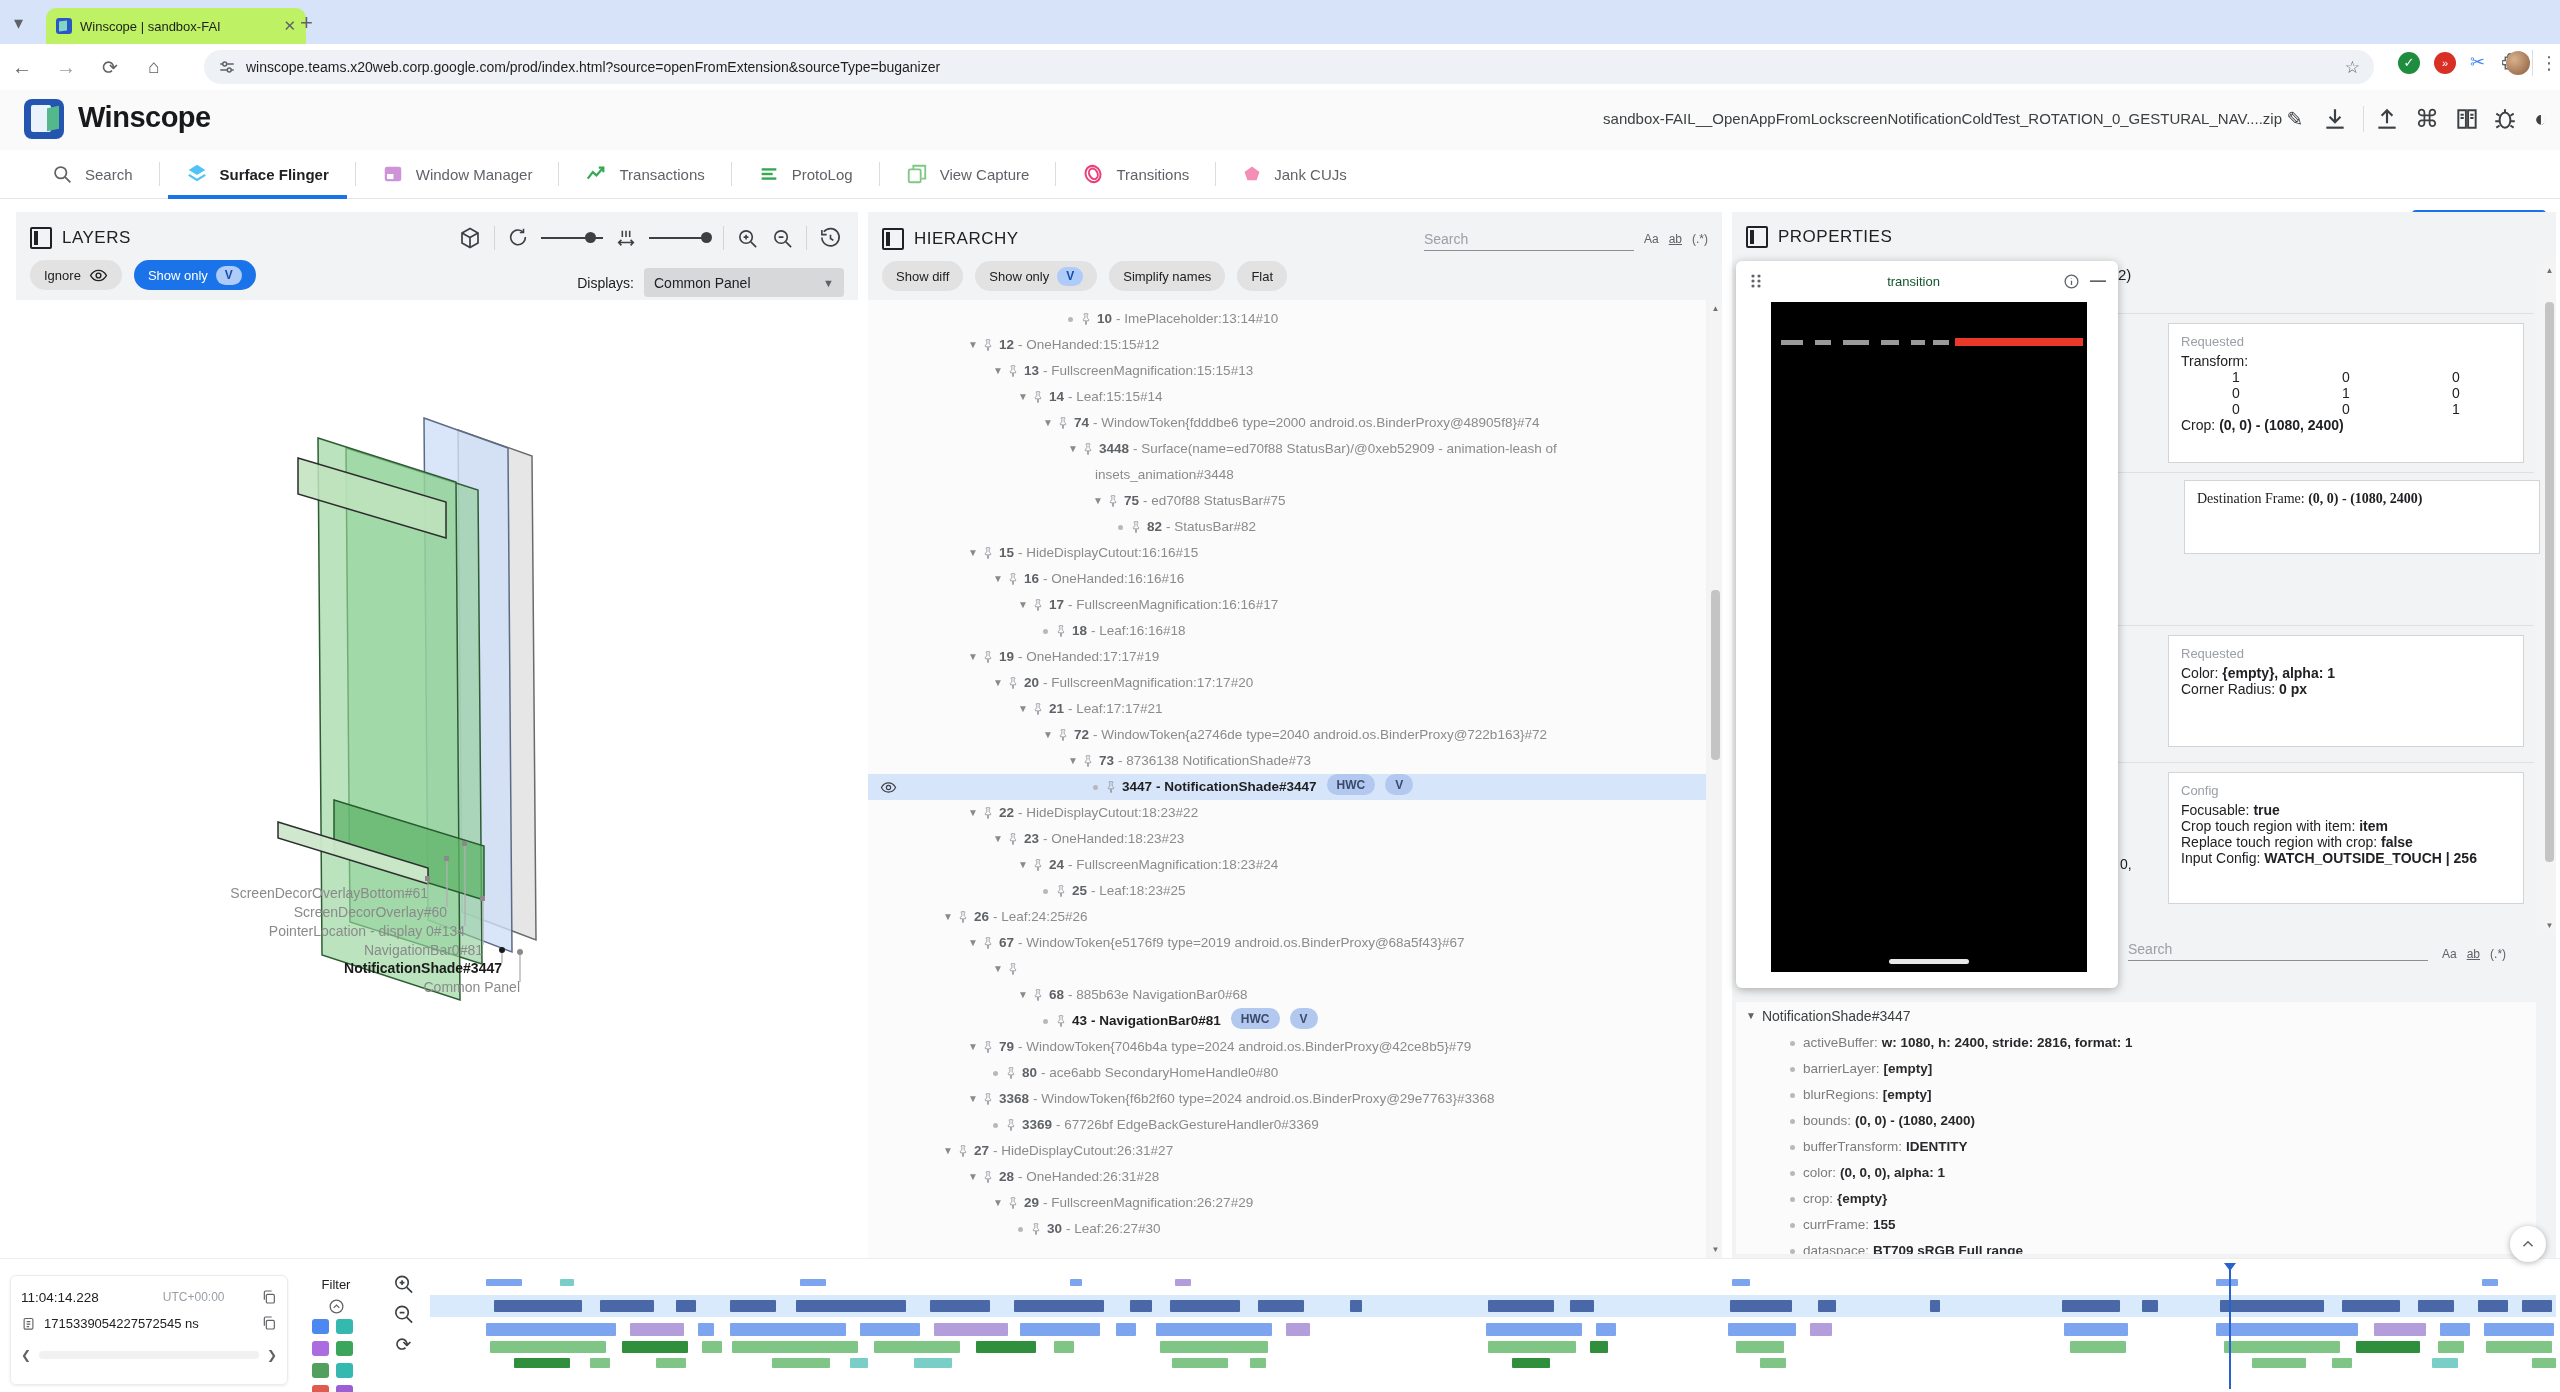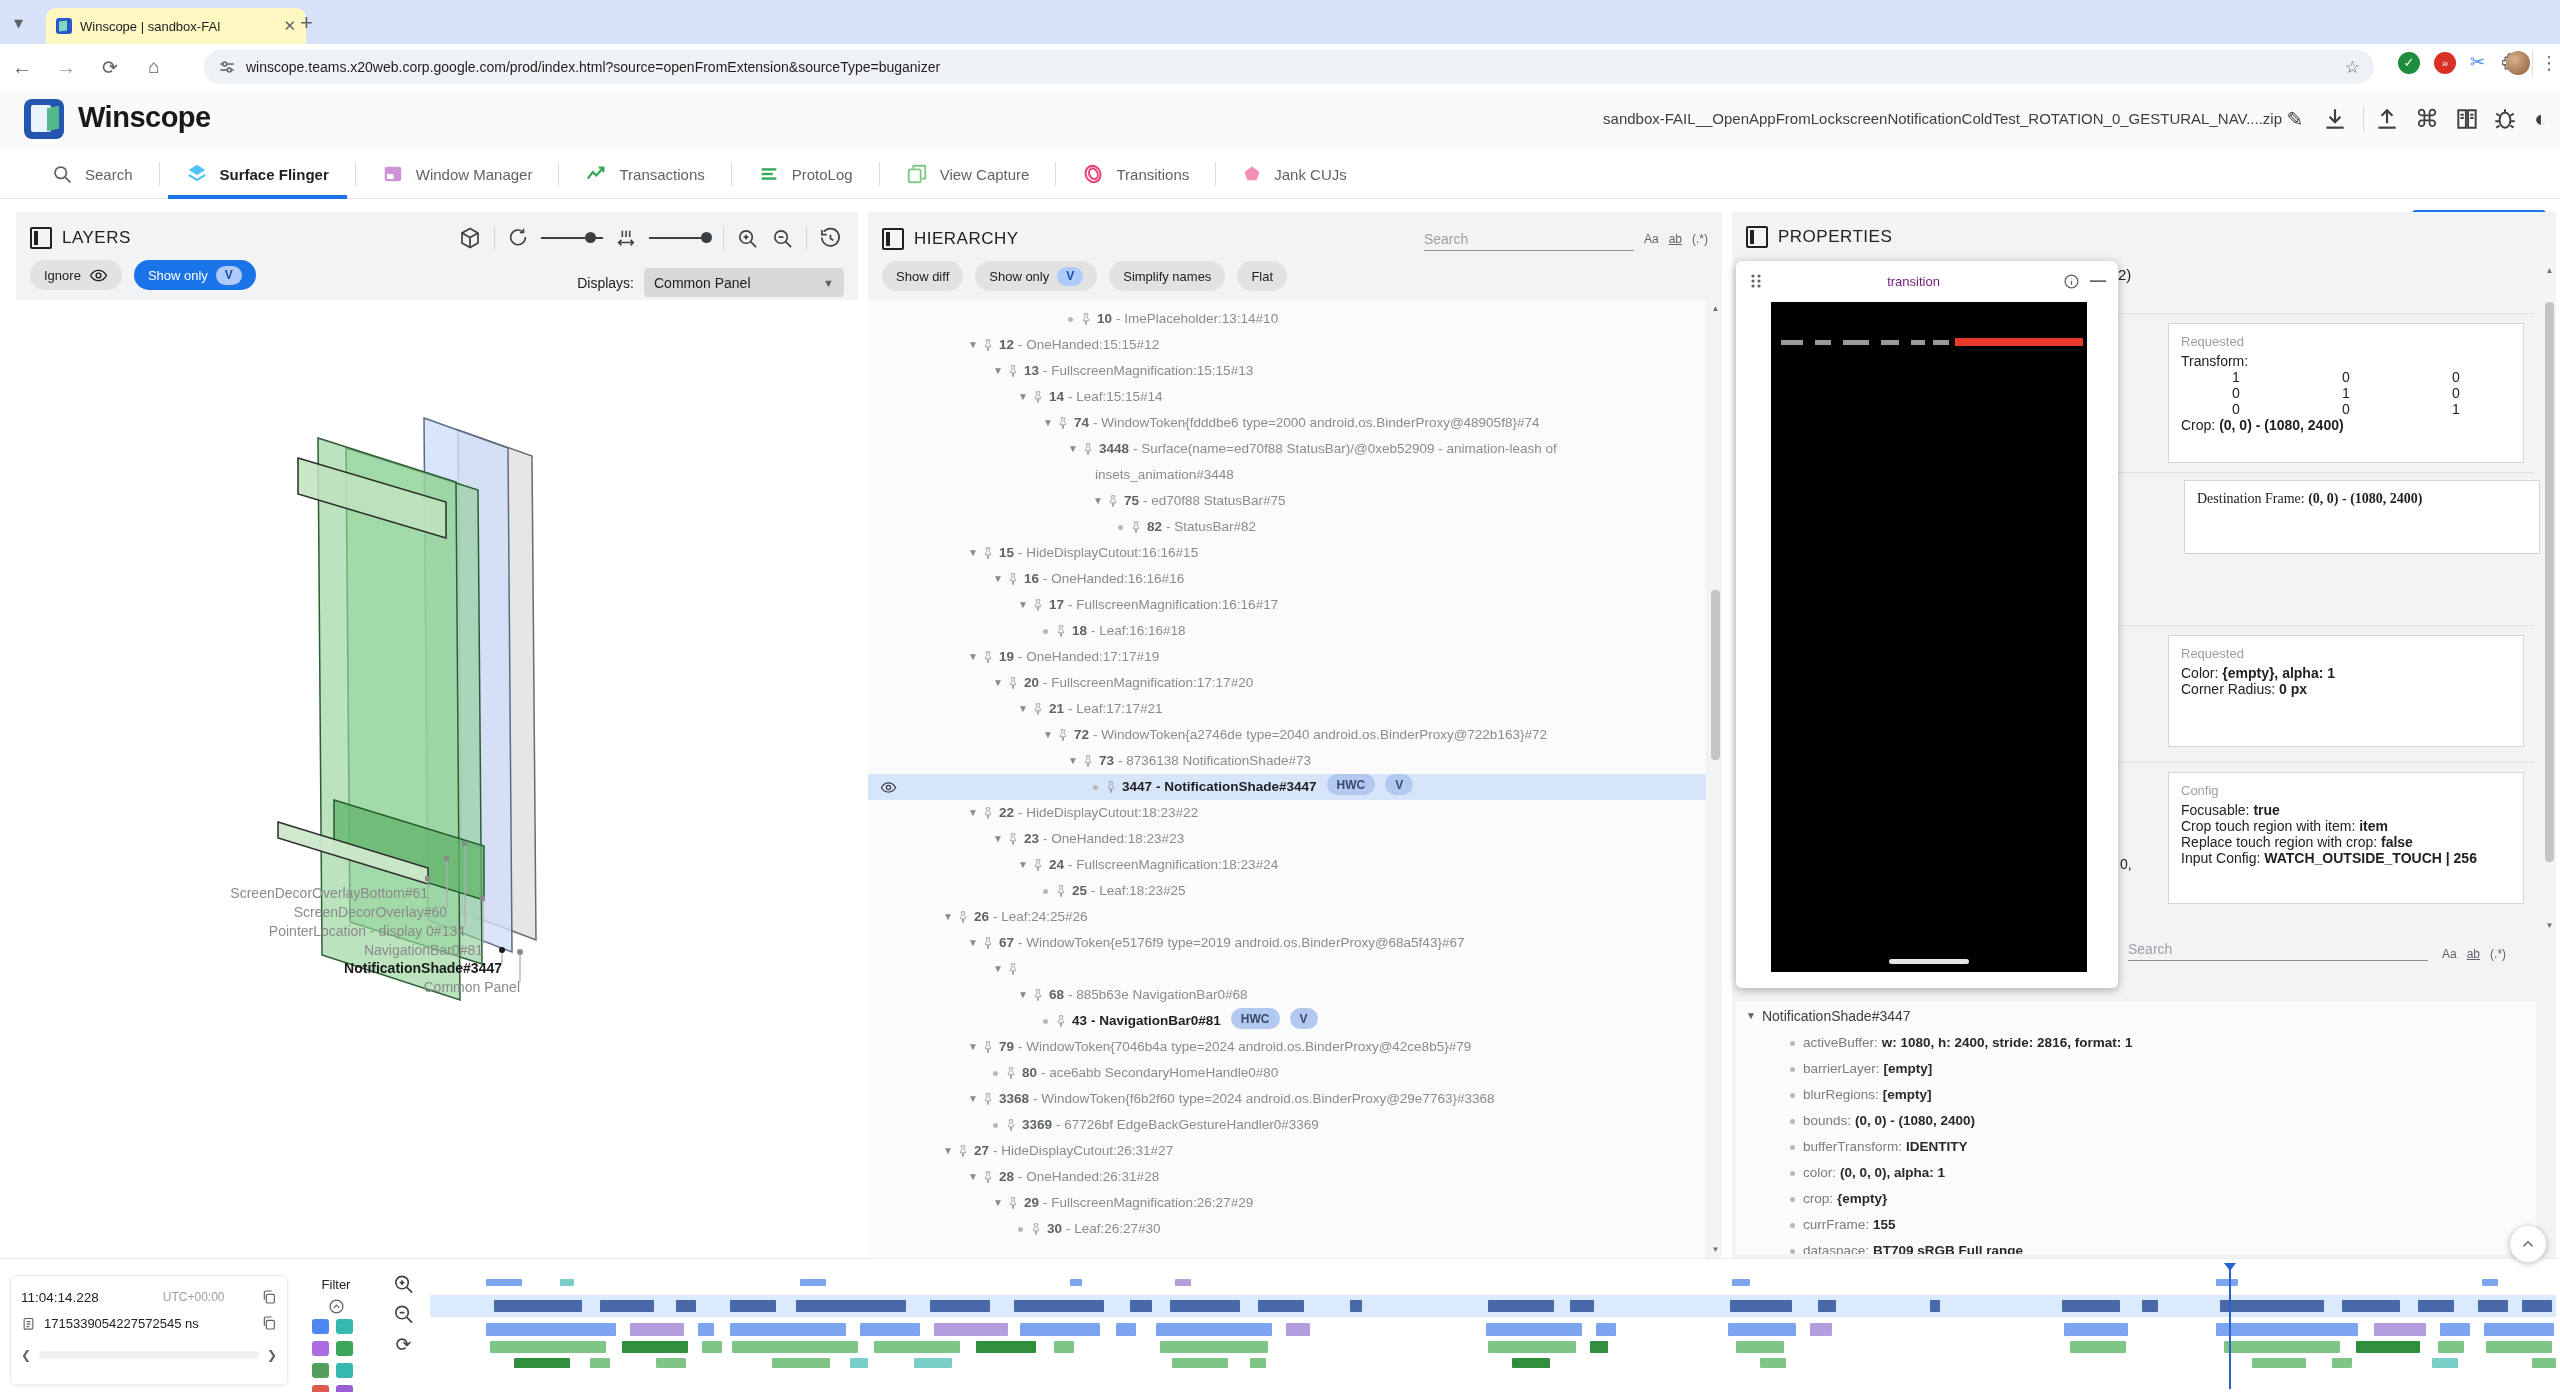--- a/index.html
+++ b/index.html
@@ -2,21 +2,21 @@
 <html><head>
 <meta charset="utf-8">
 <style>
   html,body{margin:0;padding:0;}
   body{width:2560px;height:1392px;position:relative;overflow:hidden;background:#fff;
        font-family:"Liberation Sans",sans-serif;color:#202124;}
   .abs{position:absolute;}
   svg{display:block;}
   
   #tabstrip{left:0;top:0;width:2560px;height:44px;background:#d7e3f8;}
-  #tab-active{left:46px;top:8px;width:240px;height:36px;background:#fef9c3;border-radius:10px 10px 0 0;
+  #tab-active{left:46px;top:8px;width:240px;height:36px;background:#bef264;border-radius:10px 10px 0 0;
       display:flex;align-items:center;padding:0 10px;gap:8px;}
   #tab-title{font-size:13px;white-space:nowrap;overflow:hidden;flex:1;color:#1f1f1f;}
   .tab-fav{width:16px;height:16px;border-radius:3px;background:#2a56c6;position:relative;flex:none;}
   .tab-fav:after{content:"";position:absolute;left:3px;top:3px;width:8px;height:10px;background:#7fd6c2;transform:skewY(-8deg);}
   .chrome-ic{color:#5f6368;font-size:18px;display:flex;align-items:center;justify-content:center;}
   #toolbar{left:0;top:44px;width:2560px;height:46px;background:#fff;display:flex;align-items:center;}
   #omnibox{left:204px;top:50px;width:2142px;height:34px;background:#eef1f6;border-radius:17px;
       display:flex;align-items:center;padding:0 14px;gap:10px;}
   #url-text{font-size:14px;color:#1f1f1f;flex:1;white-space:nowrap;overflow:hidden;}
   .avatar{width:24px;height:24px;border-radius:50%;background:radial-gradient(circle at 35% 35%,#d9b28c,#8a5a3b);}
@@ -89,21 +89,21 @@
   .mrow span{flex:1;text-align:center;}
   #prop-list{left:4px;top:790px;width:800px;height:252px;position:absolute;background:#fbfbfb;overflow:hidden;font-size:13.5px;}
   .prow{display:flex;align-items:flex-start;line-height:26px;color:#7c7c7c;}
   .prow .bullet{width:5px;height:5px;border-radius:50%;background:#b9b9b9;margin:11px 8px 0 54px;flex:none;}
   .prow .val{font-weight:700;color:#28292c;margin-left:4px;}
   #prop-root{display:flex;align-items:center;gap:6px;font-size:14px;color:#3c4043;font-weight:500;padding-left:10px;line-height:28px;}
   
   #overlay{left:1736px;top:261px;width:382px;height:727px;background:#fff;border-radius:6px;z-index:6;
       box-shadow:0 2px 10px rgba(0,0,0,.3);position:absolute;}
   #ov-head{height:40px;display:flex;align-items:center;padding:0 12px;gap:10px;}
-  #ov-title{flex:1;text-align:center;font-size:13px;color:#701a75;}
+  #ov-title{flex:1;text-align:center;font-size:13px;color:#14532d;}
   #ov-black{position:absolute;left:35px;top:41px;width:316px;height:670px;background:#000;}
   .ov-dash{position:absolute;height:5px;background:#9a9a9a;top:38px;}
   #ov-red{position:absolute;top:36px;height:8px;left:184px;width:128px;background:#e8392b;}
   #ov-pill{position:absolute;left:118px;bottom:8px;width:80px;height:5px;border-radius:3px;background:#e6e6e6;}
   
   #bottombar{left:0;top:1258px;width:2560px;height:134px;background:#fff;position:absolute;border-top:1px solid #ededed;}
   #timebox{left:10px;top:16px;width:278px;height:110px;position:absolute;border:1px solid #ececec;border-radius:6px;
       box-shadow:0 1px 3px rgba(0,0,0,.08);padding:8px 10px;box-sizing:border-box;}
   .trow2{display:flex;align-items:center;gap:8px;height:26px;}
   #tl-canvas{left:430px;top:4px;width:2126px;height:126px;position:absolute;overflow:hidden;}

